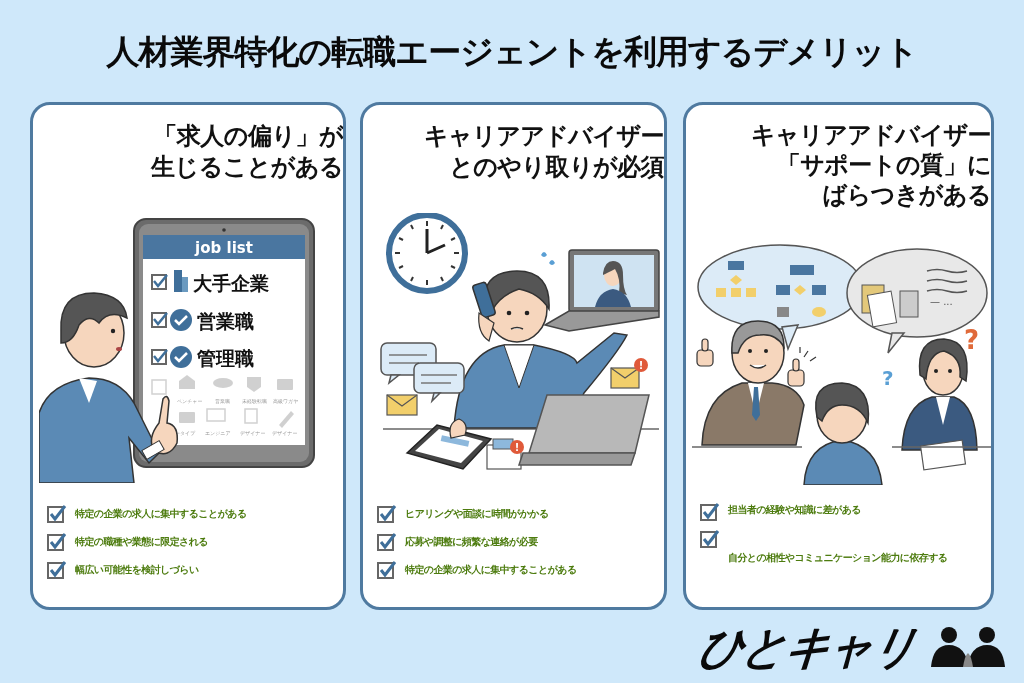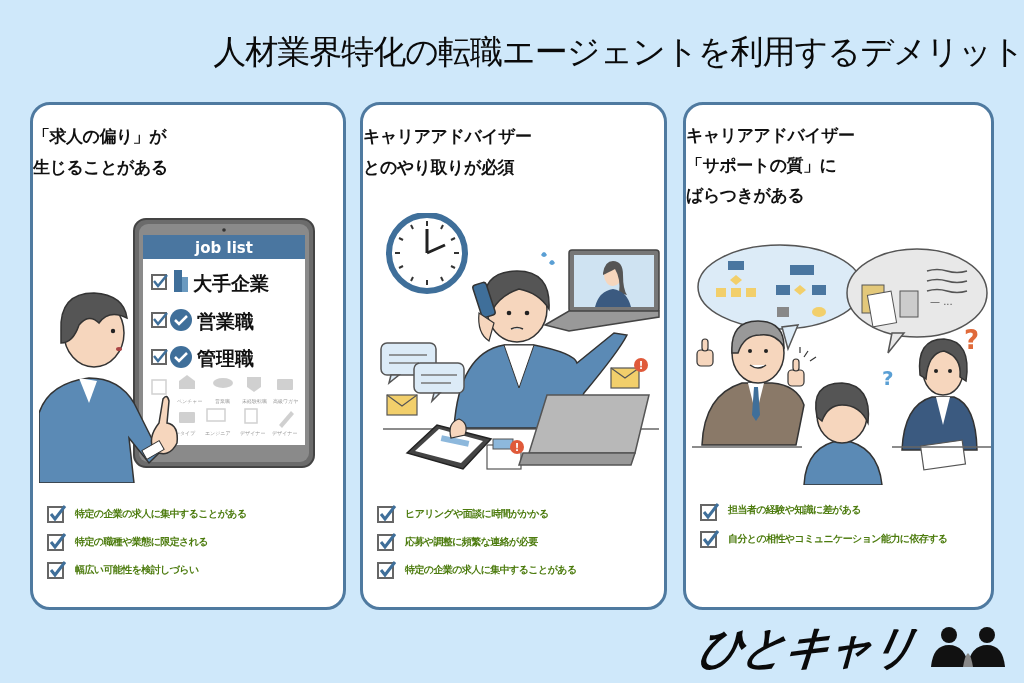--- a/index.html
+++ b/index.html
@@ -5,54 +5,54 @@
   * { box-sizing: border-box; margin: 0; padding: 0; }
   html, body { width: 1024px; height: 683px; overflow: hidden; }
   body {
     background: #cfe8fa;
     font-family: "DejaVu Sans", "Liberation Sans", sans-serif;
     position: relative;
     color: #111;
   }
   .main-title {
     position: absolute; left: 0; top: 30px; width: 1024px;
-    text-align: right; font-size: 33px; font-weight: normal;
+    text-align: center; font-size: 33px; font-weight: bold;
     letter-spacing: -1px; color: #0a0a0a;
   }
   .panel {
     position: absolute; top: 102px; height: 508px;
     background: #ffffff; border: 3px solid #4f7aa0; border-radius: 20px;
     overflow: hidden;
   }
   .p1 { left: 30px; width: 316px; }
   .p2 { left: 360px; width: 307px; padding-left: 48px; }
   .p3 { left: 683px; width: 311px; }
   .panel-title {
-    position: absolute; left: 0; width: 100%; text-align: left;
-    font-weight: bold; font-size: 17px; line-height: 31px; color: #111;
+    position: absolute; left: 0; width: 100%; text-align: right;
+    font-weight: bold; font-size: 24px; line-height: 31px; color: #111;
     letter-spacing: -0.5px;
   }
   .p1 .panel-title, .p2 .panel-title { top: 16px; }
   .p3 .panel-title { top: 15px; line-height: 30px; }
   .illus { position: absolute; left: 6px; }
   .p1 .illus { top: 108px; }
   .p2 .illus { top: 108px; }
   .p3 .illus { top: 130px; }
   .checks {
     position: absolute; left: 14px; right: 8px;
     list-style: none;
   }
   .p1 .checks, .p2 .checks { top: 395px; }
   .p3 .checks { top: 393px; }
   .checks li {
     display: flex; align-items: flex-start; font-weight: bold;
     font-size: 10px; line-height: 28px; letter-spacing: -0.6px; color: #4d7c0f;
     white-space: nowrap;
   }
-  .p3 .checks li { line-height: 24px; margin-bottom: 3px; align-items: flex-end; }
+  .p3 .checks li { line-height: 24px; margin-bottom: 3px; }
   .p3 .checks li.multi span.txt { white-space: normal; line-height: 21px; padding-top: 2px; }
   .cb { flex: 0 0 20px; width: 20px; height: 20px; margin: 4px 8px 0 0; }
   .logo {
     position: absolute; left: 700px; top: 622px; height: 50px;
     display: flex; align-items: center;
   }
   .logo-text {
     font-size: 44px; font-weight: bold; font-style: italic;
     letter-spacing: -2px; color: #0a0a0a; transform: skewX(-12deg) scaleY(1.05);
     font-family: "DejaVu Sans", sans-serif;
@@ -347,21 +347,21 @@
           <rect x="1" y="3" width="15" height="15" fill="none" stroke="#666" stroke-width="2"></rect>
           <path d="M4 10 l4 5 l10 -13" fill="none" stroke="#3f6f9a" stroke-width="3"></path>
         </svg>
       <span class="txt">担当者の経験や知識に差がある</span>
     </li>
     <li class="multi">
       <svg class="cb" viewBox="0 0 20 20">
           <rect x="1" y="3" width="15" height="15" fill="none" stroke="#666" stroke-width="2"></rect>
           <path d="M4 10 l4 5 l10 -13" fill="none" stroke="#3f6f9a" stroke-width="3"></path>
         </svg>
-      <span class="txt" style="width:250px;display:block;">自分との相性やコミュニケーション能力に依存する</span>
+      <span class="txt" style="width:250px;display:block;margin-top:20px;">自分との相性やコミュニケーション能力に依存する</span>
     </li>
   </ul>
 </section>
 
 <div class="logo">
   <span class="logo-text">ひとキャリ</span>
   <svg width="78" height="44" viewBox="0 0 78 44" style="margin-left:14px;">
     <circle cx="20" cy="10" r="8" fill="#111"></circle>
     <path d="M2 42 Q4 20 20 20 Q36 20 40 42z" fill="#111"></path>
     <circle cx="58" cy="10" r="8" fill="#111"></circle>

